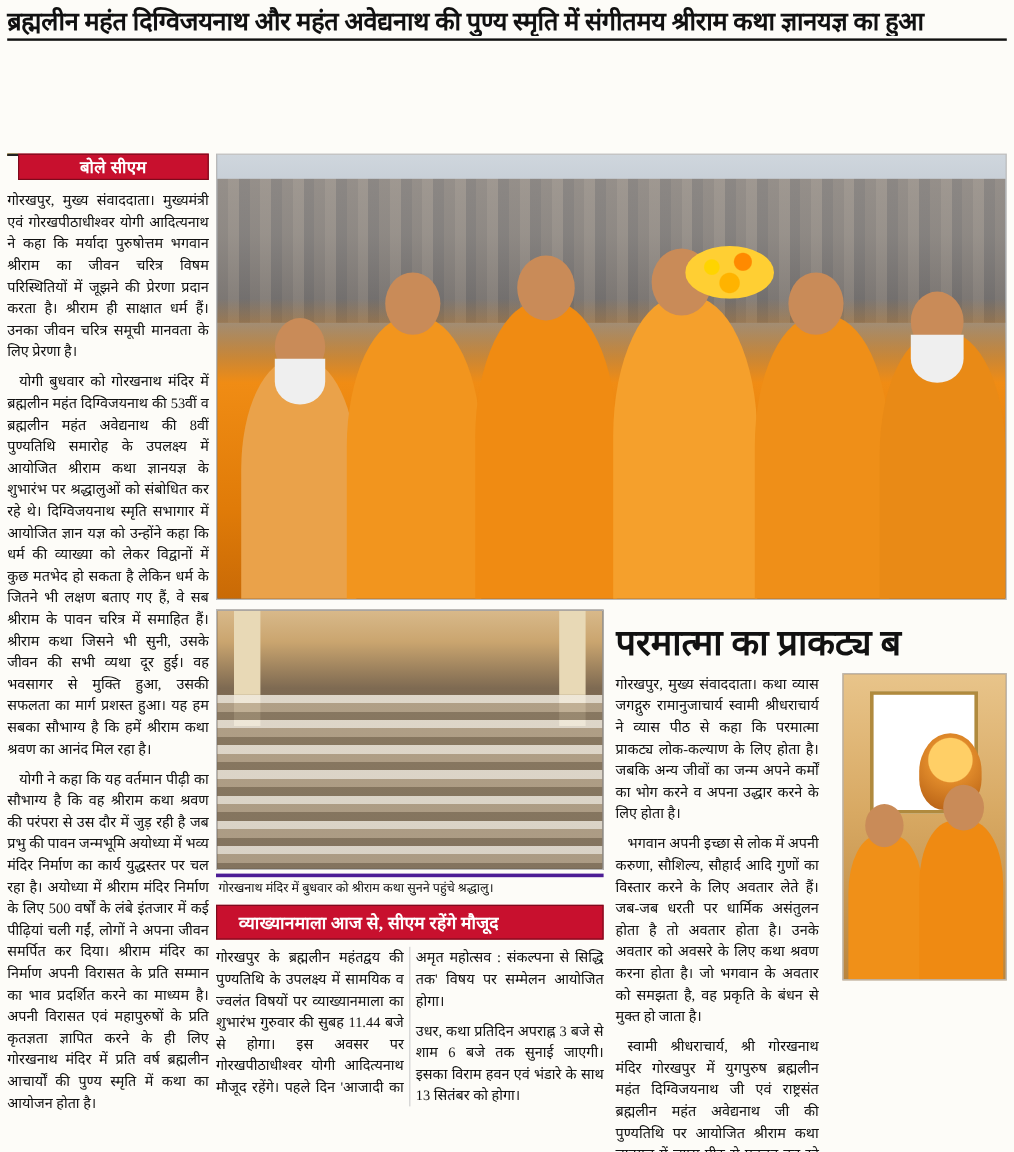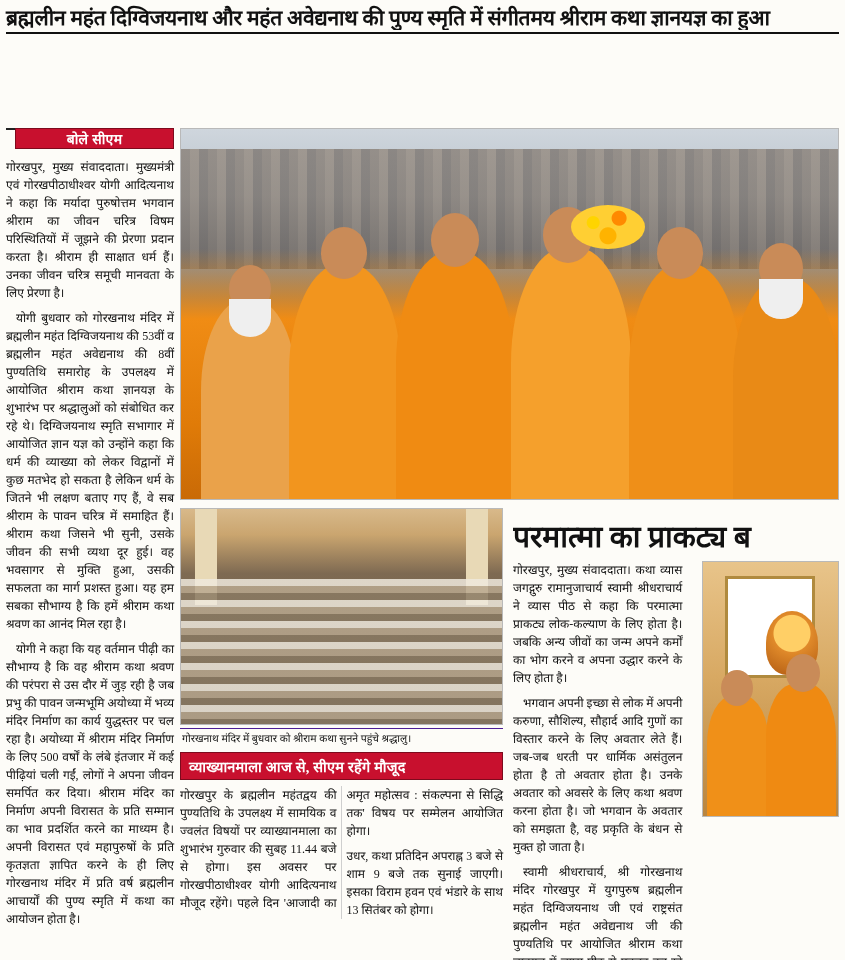--- a/index.html
+++ b/index.html
@@ -116,31 +116,31 @@
     background:repeating-linear-gradient(180deg,#efe9dd 0 7px,#b9a88f 7px 14px,#8a7a63 14px 21px);
     opacity:.85;}
   .photo2 .pillarL{position:absolute;left:14px;top:0;width:22px;height:96px;background:#e8d9b6;}
   .photo2 .pillarR{position:absolute;right:14px;top:0;width:22px;height:96px;background:#e8d9b6;}
 
   .cap{
     font-family:"Liberation Serif", serif;
     font-size:10.5px;line-height:1.35;color:#111;
     padding:3px 2px 0 2px;
   }
-  .capline{border-top:1px solid #4c1d95;}
+  .capline{border-top:3px solid #4c1d95;}
 
   
   .colB{
     position:absolute;left:180px;top:0;width:323px;height:832px;
   }
   .subheadbar{
     margin-top:6px;
     background:#c8102e;color:#fff;border:1px solid #7d0a1d;box-sizing:border-box;
     font-family:"Liberation Serif", serif;font-weight:700;font-size:14.5px;
-    padding:3px 8px;letter-spacing:0.2px;
+    padding:3px 18px;letter-spacing:0.2px;
   }
   .twocol{
     margin-top:6px;
     column-count:2;column-gap:10px;column-rule:1px solid #cfcfcf;
   }
 
   
   .colC{
     position:absolute;left:513px;top:392px;width:326px;height:452px;
   }
@@ -212,21 +212,21 @@
         <div class="hall"></div>
         <div class="pillarL"></div>
         <div class="pillarR"></div>
         <div class="rows"></div>
       </div>
       <div style="position:absolute;left:0;top:600px;width:323px;">
         <div class="cap capline">गोरखनाथ मंदिर में बुधवार को श्रीराम कथा सुनने पहुंचे श्रद्धालु।</div>
         <div class="subheadbar">व्याख्यानमाला आज से, सीएम रहेंगे मौजूद</div>
         <div class="body-text twocol">
           <p>गोरखपुर के ब्रह्मलीन महंतद्वय की पुण्यतिथि के उपलक्ष्य में सामयिक व ज्वलंत विषयों पर व्याख्यानमाला का शुभारंभ गुरुवार की सुबह 11.44 बजे से होगा। इस अवसर पर गोरखपीठाधीश्वर योगी आदित्यनाथ मौजूद रहेंगे। पहले दिन 'आजादी का अमृत महोत्सव : संकल्पना से सिद्धि तक' विषय पर सम्मेलन आयोजित होगा।</p>
-          <p>उधर, कथा प्रतिदिन अपराह्न 3 बजे से शाम 9 बजे तक सुनाई जाएगी। इसका विराम हवन एवं भंडारे के साथ 13 सितंबर को होगा।</p>
+          <p>उधर, कथा प्रतिदिन अपराह्न 3 बजे से शाम 6 बजे तक सुनाई जाएगी। इसका विराम हवन एवं भंडारे के साथ 13 सितंबर को होगा।</p>
         </div>
       </div>
 
     </div>
 
     <div class="colC">
       <div class="secondhead">परमात्मा का प्राकट्य ब</div>
       <div class="colC-inner">
         <div class="colC-text body-text">
           <p>गोरखपुर, मुख्य संवाददाता। कथा व्यास जगद्गुरु रामानुजाचार्य स्वामी श्रीधराचार्य ने व्यास पीठ से कहा कि परमात्मा प्राकट्य लोक-कल्याण के लिए होता है। जबकि अन्य जीवों का जन्म अपने कर्मों का भोग करने व अपना उद्धार करने के लिए होता है।</p>

